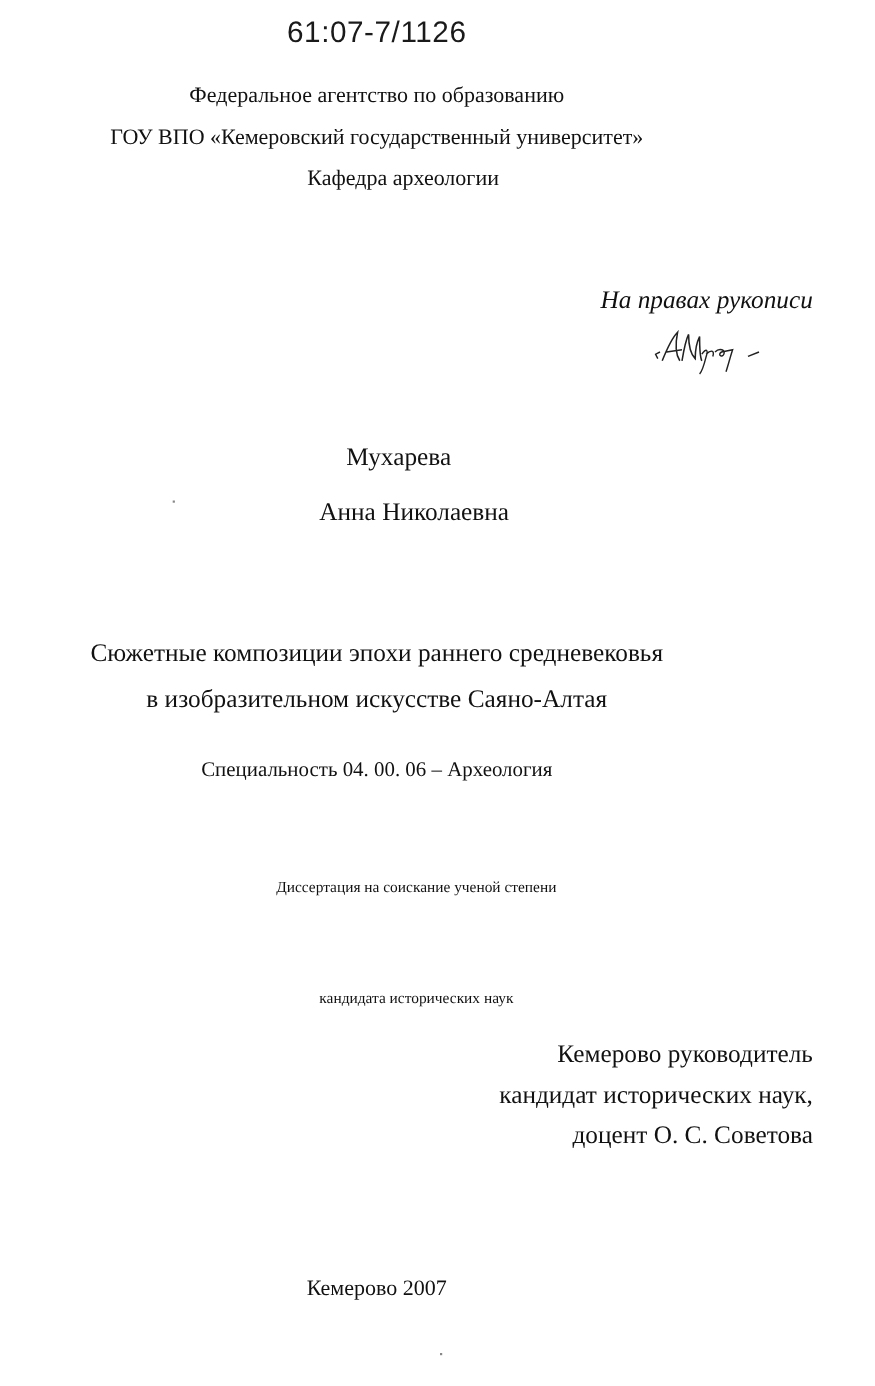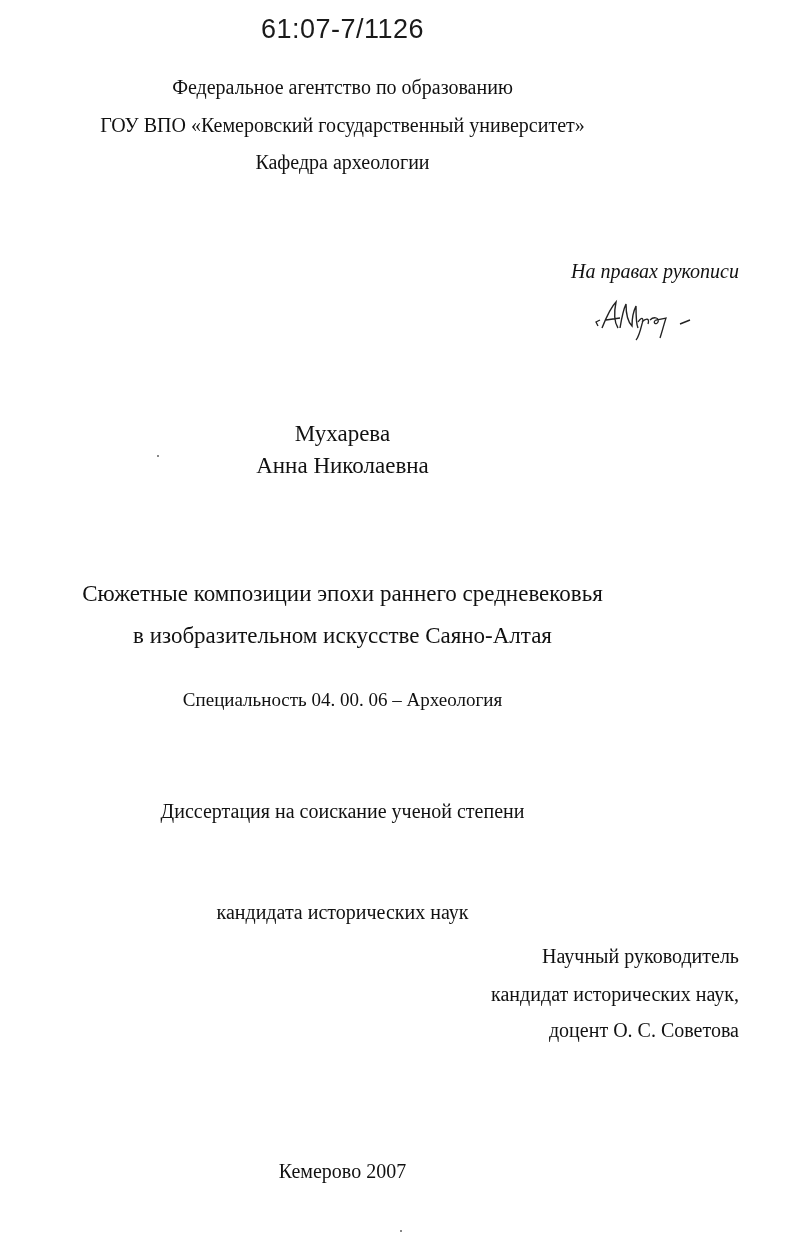--- a/index.html
+++ b/index.html
@@ -22,74 +22,74 @@
       font-family: "Liberation Sans", sans-serif;
       font-size: 27px;
       letter-spacing: 0.5px;
       color: #1a1a1a;
     }
     .bold { font-weight: normal; }
     .hdr { font-size: 20px; }
     .right-block {
       right: 56px;
       text-align: right;
-      font-size: 20px;
+      font-size: 23px;
     }
     .italic { font-style: italic; }
     .name { font-size: 23px; }
     .title { font-size: 23px; margin-top: 48px; }
     .spec { font-size: 19px; }
-    .diss { font-size: 20px; }
+    .diss { font-size: 14px; padding-left: 36px; }
     .city { font-size: 20px; }
     .signature {
       left: 592px;
       top: 294px;
       width: 120px;
       height: 50px;
     }
     .speck {
       width: 2px; height: 2px; background: #888;
     }
   </style>
 </head>
 <body>
 
 <div>
 
   <div class="abs center stamp">61:07-7/1126</div>
 
   <div class="abs center bold hdr" style="top:76px;">Федеральное агентство по образованию</div>
   <div class="abs center bold hdr" style="top:114px;">ГОУ ВПО «Кемеровский государственный университет»</div>
-  <div class="abs center bold hdr" style="top:151px;">Кафедра археологии</div>
+  <div class="abs center bold hdr" style="top:151px;margin-left:24px;">Кафедра археологии</div>
 
   <div class="abs right-block italic" style="top:260px;">На правах рукописи</div>
 
   <div class="abs signature">
     <svg width="120" height="50" viewBox="0 0 120 50">
       <path d="M6 32 L4 28 L8 26" stroke="#222" stroke-width="1.3" fill="none"></path>
       <path d="M10 34 C14 24, 20 12, 24 8 C22 18, 22 28, 26 34 M14 26 L28 24" stroke="#222" stroke-width="1.4" fill="none"></path>
       <path d="M28 34 C30 22, 32 14, 34 10 C34 20, 36 28, 40 32 C40 24, 42 16, 44 12 C44 22, 44 30, 46 34" stroke="#222" stroke-width="1.4" fill="none"></path>
       <path d="M46 28 C50 22, 52 24, 50 30 C48 38, 46 44, 44 46 M50 28 C54 24, 58 24, 56 30" stroke="#222" stroke-width="1.3" fill="none"></path>
       <path d="M58 26 C62 22, 68 24, 66 28 C64 32, 60 28, 64 26 L74 24 C72 30, 70 38, 68 44" stroke="#222" stroke-width="1.3" fill="none"></path>
       <path d="M88 30 L98 26" stroke="#222" stroke-width="1.4" fill="none"></path>
     </svg>
   </div>
 
-  <div class="abs center bold name" style="top:421px;">Мухарева</div>
-  <div class="abs center bold name" style="top:453px;">Анна Николаевна</div>
+  <div class="abs center bold name" style="top:403px;padding-left:20px;">Мухарева</div>
+  <div class="abs center bold name" style="top:453px;margin-left:34px;">Анна Николаевна</div>
 
   <div class="abs center bold title" style="top:533px;">Сюжетные композиции эпохи раннего средневековья</div>
   <div class="abs center bold title" style="top:575px;">в изобразительном искусстве Саяно-Алтая</div>
 
   <div class="abs center bold spec" style="top:689px;">Специальность 04. 00. 06 – Археология</div>
 
   <div class="abs center bold diss" style="top:800px;">Диссертация на соискание ученой степени</div>
   <div class="abs center bold diss" style="top:884px;margin-top:17px;">кандидата исторических наук</div>
 
-  <div class="abs right-block" style="top:945px;">Научный руководитель</div>
+  <div class="abs right-block" style="top:945px;">Кемерово руководитель</div>
   <div class="abs right-block" style="top:983px;">кандидат исторических наук,</div>
   <div class="abs right-block" style="top:1019px;text-align:center;">доцент О. С. Советова</div>
 
   <div class="abs center city" style="top:1128px;margin-top:32px;">Кемерово 2007</div>
 
   <div class="abs speck" style="left:157px; top:455px;"></div>
   <div class="abs speck" style="left:400px; top:1230px;"></div>
 </div>
 
 </body></html>

